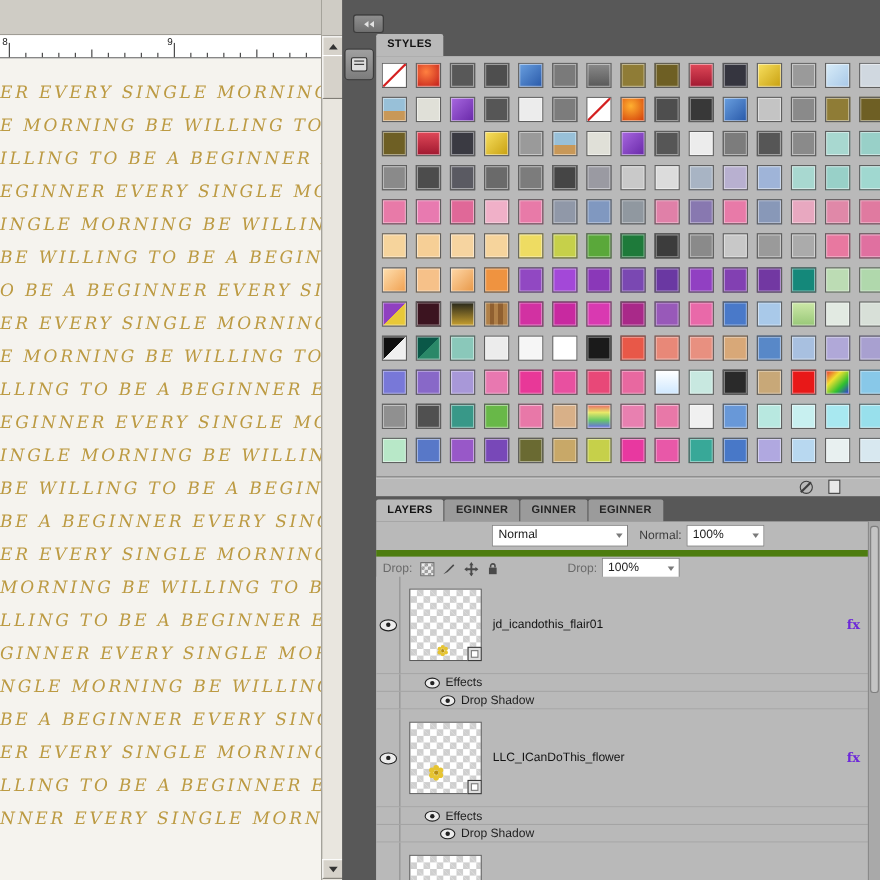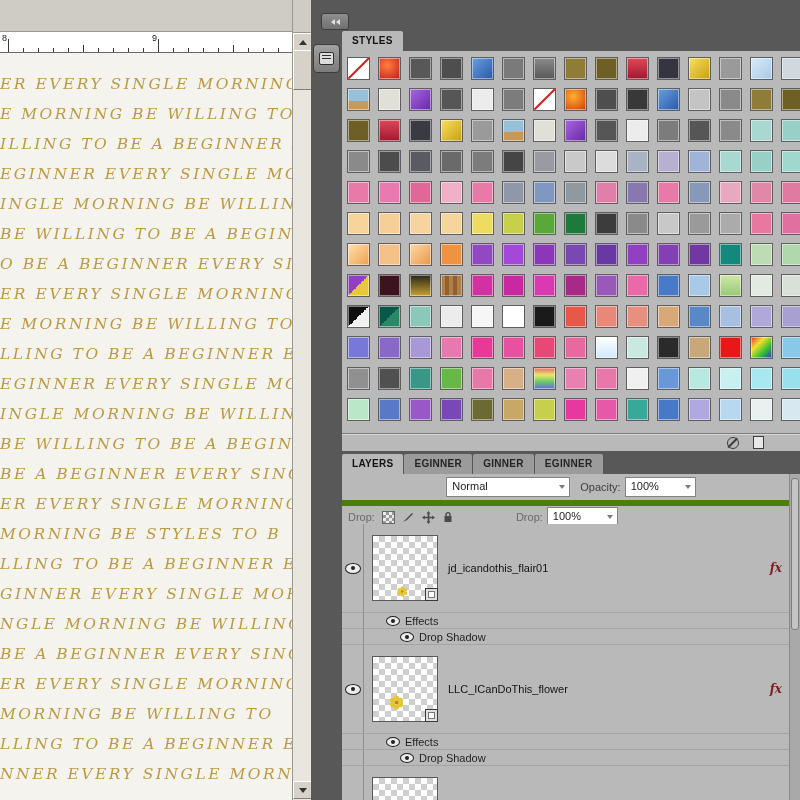--- a/index.html
+++ b/index.html
@@ -82,21 +82,21 @@
   .lrow.big{height:88px;}
   .lrow.sub{height:15px;}
   .lbody{position:relative;flex:1;display:flex;align-items:center;padding:0 8px;}
   .thumb{width:64px;height:64px;border:1px solid #5a5a5a;position:relative;flex:none;background-color:#fff;
     background-image:linear-gradient(45deg,#cfcfcf 25%,transparent 25%,transparent 75%,#cfcfcf 75%),linear-gradient(45deg,#cfcfcf 25%,transparent 25%,transparent 75%,#cfcfcf 75%);
     background-size:12px 12px;background-position:0 0,6px 6px;}
   .flower{position:absolute;}
   .thumb-badge{position:absolute;right:-1px;bottom:-1px;width:11px;height:11px;background:#e0e0e0;border:1px solid #3a3a3a;}
   .thumb-badge::after{content:'';position:absolute;left:2px;top:2px;right:2px;bottom:2px;border:1px solid #777;background:#fff;}
   .lname{margin-left:10px;font-size:11px;color:#141414;}
-  .fx{position:absolute;right:8px;top:50%;transform:translateY(-50%);font-family:"DejaVu Serif",serif;font-style:italic;font-weight:bold;font-size:12px;color:#7f1d1d;cursor:pointer;}
+  .fx{position:absolute;right:8px;top:50%;transform:translateY(-50%);font-family:"DejaVu Serif",serif;font-weight:bold;font-size:12px;color:#6d28d9;cursor:pointer;}
   .sub .lbody{padding:0;align-items:center;gap:5px;font-size:11px;color:#1f1f1f;}
   .sub .lbody.ind1{padding-left:22px;align-items:center;}
   .sub .lbody.ind2{padding-left:36px;}
 
   
   .eye{width:14px;height:9px;background:#ececec;border:1px solid #222;border-radius:50%;position:relative;cursor:pointer;flex:none;}
   .eye::after{content:'';position:absolute;left:50%;top:50%;transform:translate(-50%,-50%);width:4px;height:4px;background:#222;border-radius:50%;}
   .eye.sm{width:12px;height:8px;}
 
   
@@ -116,27 +116,26 @@
       <div class="canvas-line">BE WILLING TO BE A BEGINNE</div>
       <div class="canvas-line">O BE A BEGINNER EVERY SINGL</div>
       <div class="canvas-line">ER EVERY SINGLE MORNING BE</div>
       <div class="canvas-line">E MORNING BE WILLING TO BE</div>
       <div class="canvas-line">LLING TO BE A BEGINNER EVE</div>
       <div class="canvas-line">EGINNER EVERY SINGLE MORNI</div>
       <div class="canvas-line">INGLE MORNING BE WILLING T</div>
       <div class="canvas-line">BE WILLING TO BE A BEGINNE</div>
       <div class="canvas-line">BE A BEGINNER EVERY SINGL</div>
       <div class="canvas-line">ER EVERY SINGLE MORNING B</div>
-      <div class="canvas-line">MORNING BE STYLES TO B</div>
+      <div class="canvas-line">MORNING BE WILLING TO B</div>
       <div class="canvas-line">LLING TO BE A BEGINNER EV</div>
       <div class="canvas-line">GINNER EVERY SINGLE MORN</div>
       <div class="canvas-line">NGLE MORNING BE WILLING</div>
       <div class="canvas-line">BE A BEGINNER EVERY SINGL</div>
       <div class="canvas-line">ER EVERY SINGLE MORNING BE</div>
-      <div class="canvas-line">MORNING BE WILLING TO</div>
       <div class="canvas-line">LLING TO BE A BEGINNER EVE</div>
       <div class="canvas-line">NNER EVERY SINGLE MORN</div>
     </div>
   <div id="canvas-chrome"></div>
   <div id="ruler">
       <div class="tick major" style="left: 8px;"></div>
       <div class="rlabel" style="left: 2px;">8</div>
       <div class="tick minor" style="left: 23px;"></div>
       <div class="tick minor" style="left: 38px;"></div>
       <div class="tick minor" style="left: 53px;"></div>
@@ -379,21 +378,21 @@
         <div class="ptab">EGINNER</div>
         <div class="ptab">GINNER</div>
         <div class="ptab">EGINNER</div>
       </div>
     <div class="group-content">
       <div class="blend-row">
         <div class="combo">
           <span>Normal</span>
           <span class="combo-arrow"></span>
         </div>
-        <span class="ctl-label">Opacity:</span>
+        <span class="ctl-label">Normal:</span>
         <div class="value-box">
           <span>100%</span>
           <span class="combo-arrow"></span>
         </div>
       </div>
       <div class="lock-row">
         <span class="lock-label">Drop:</span>
         <span class="lock-icons">
           <span class="lock-btn">
               <span class="icon-checker"></span>

